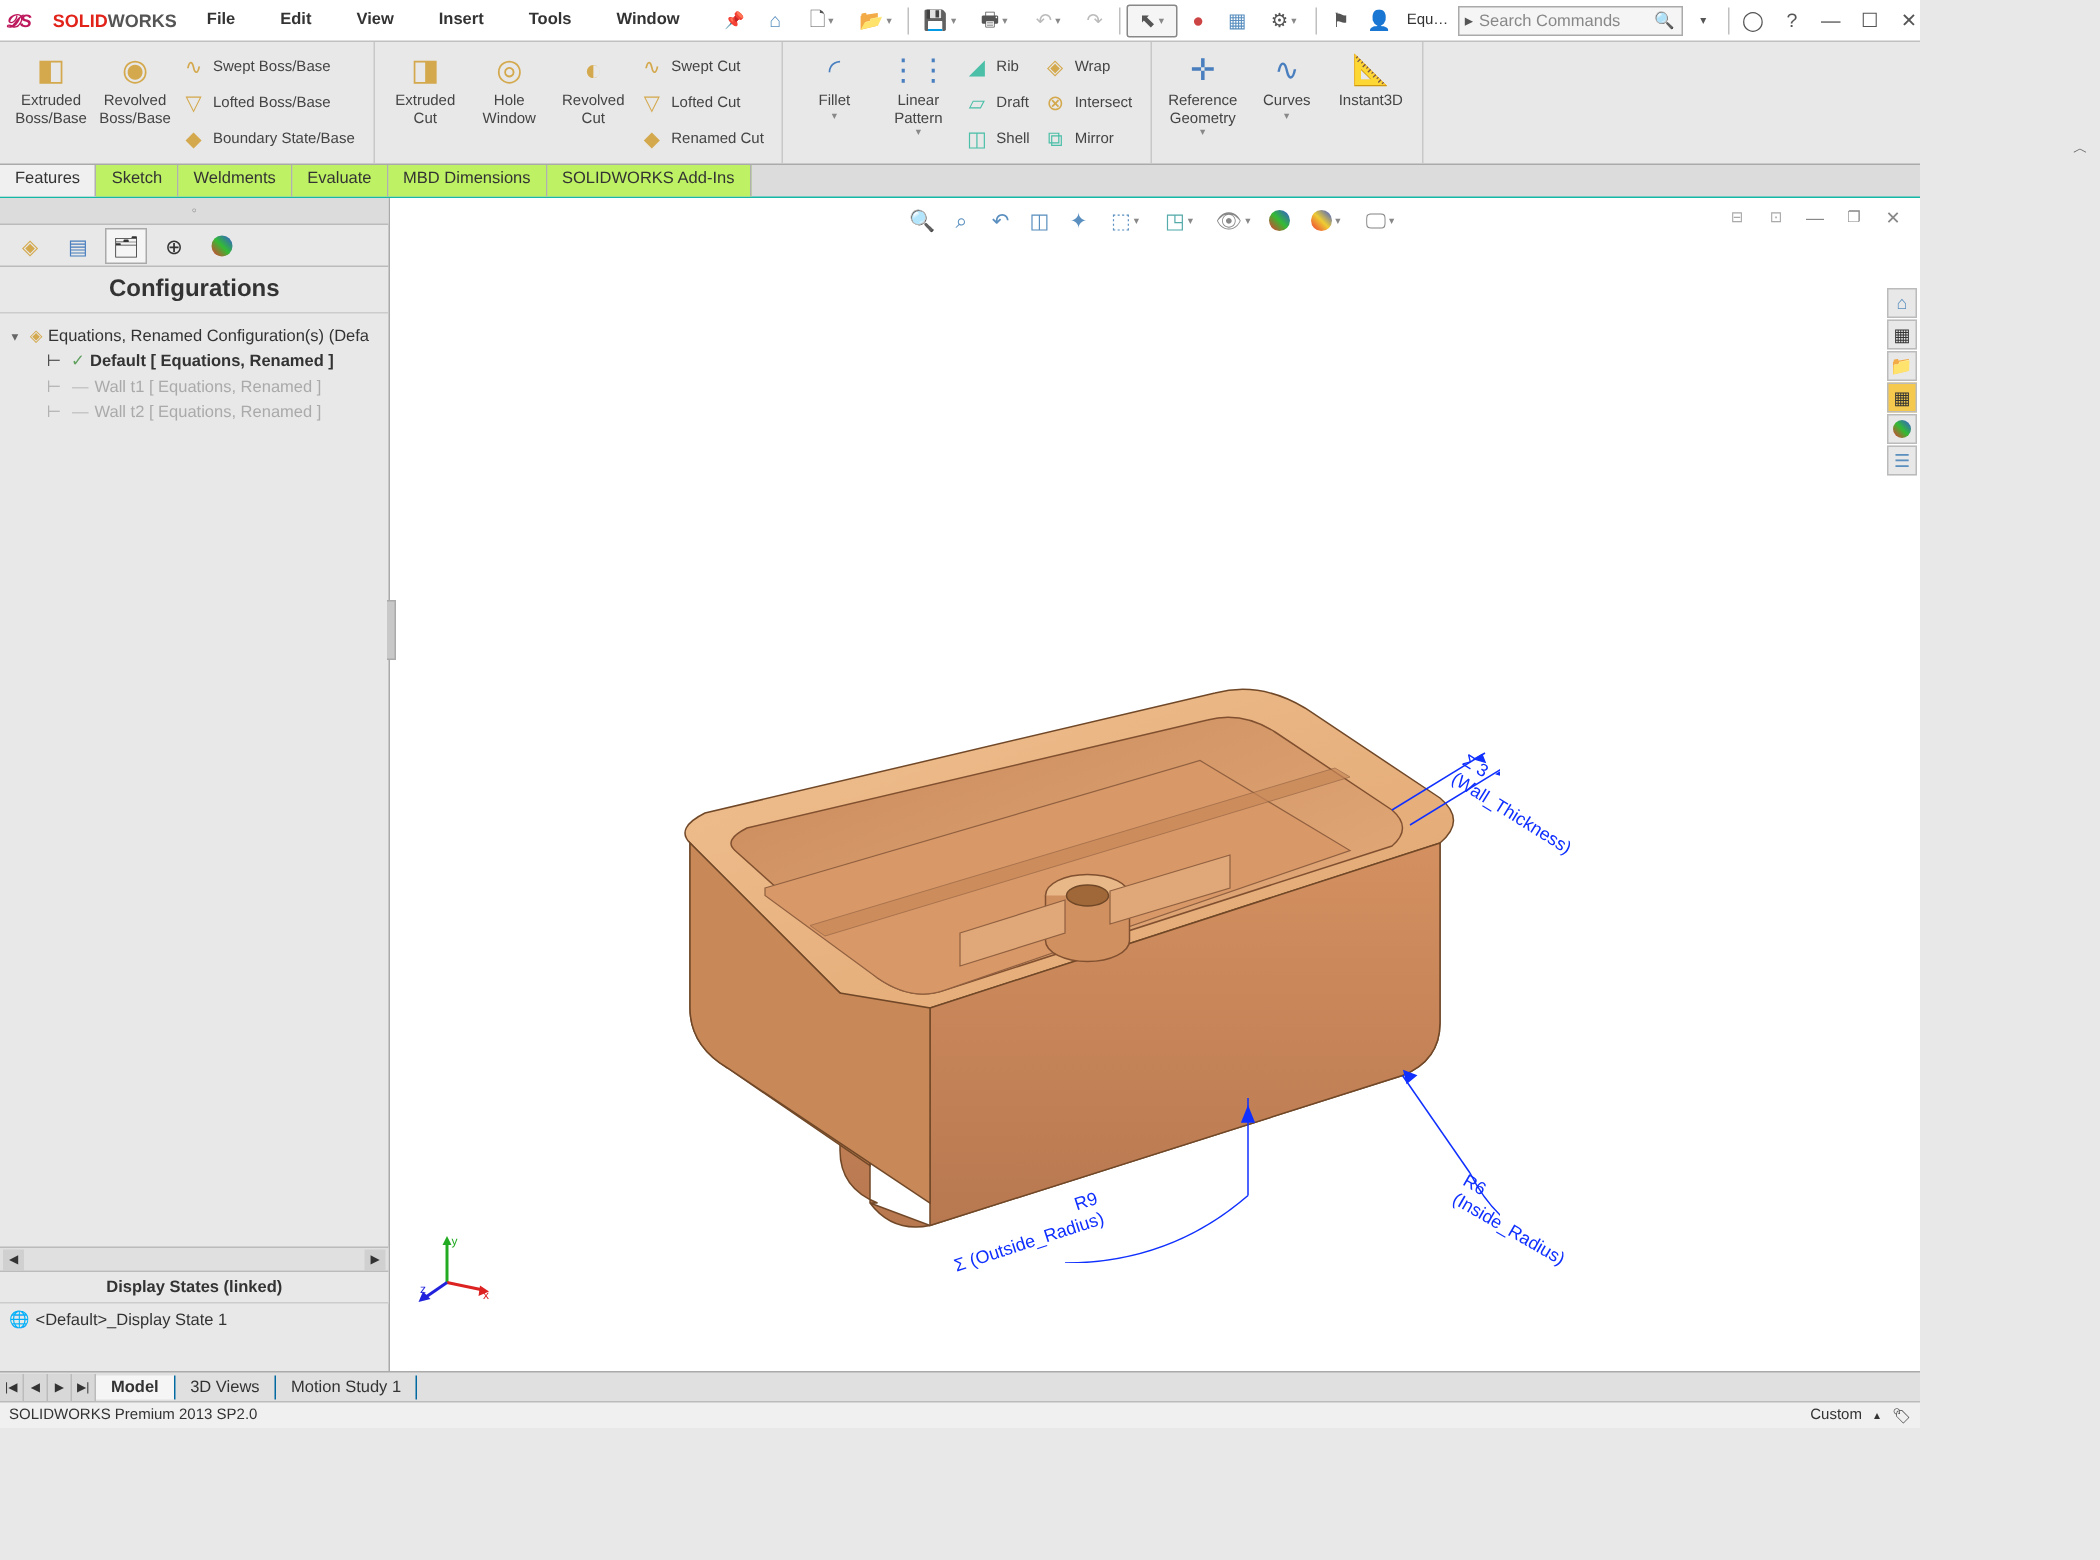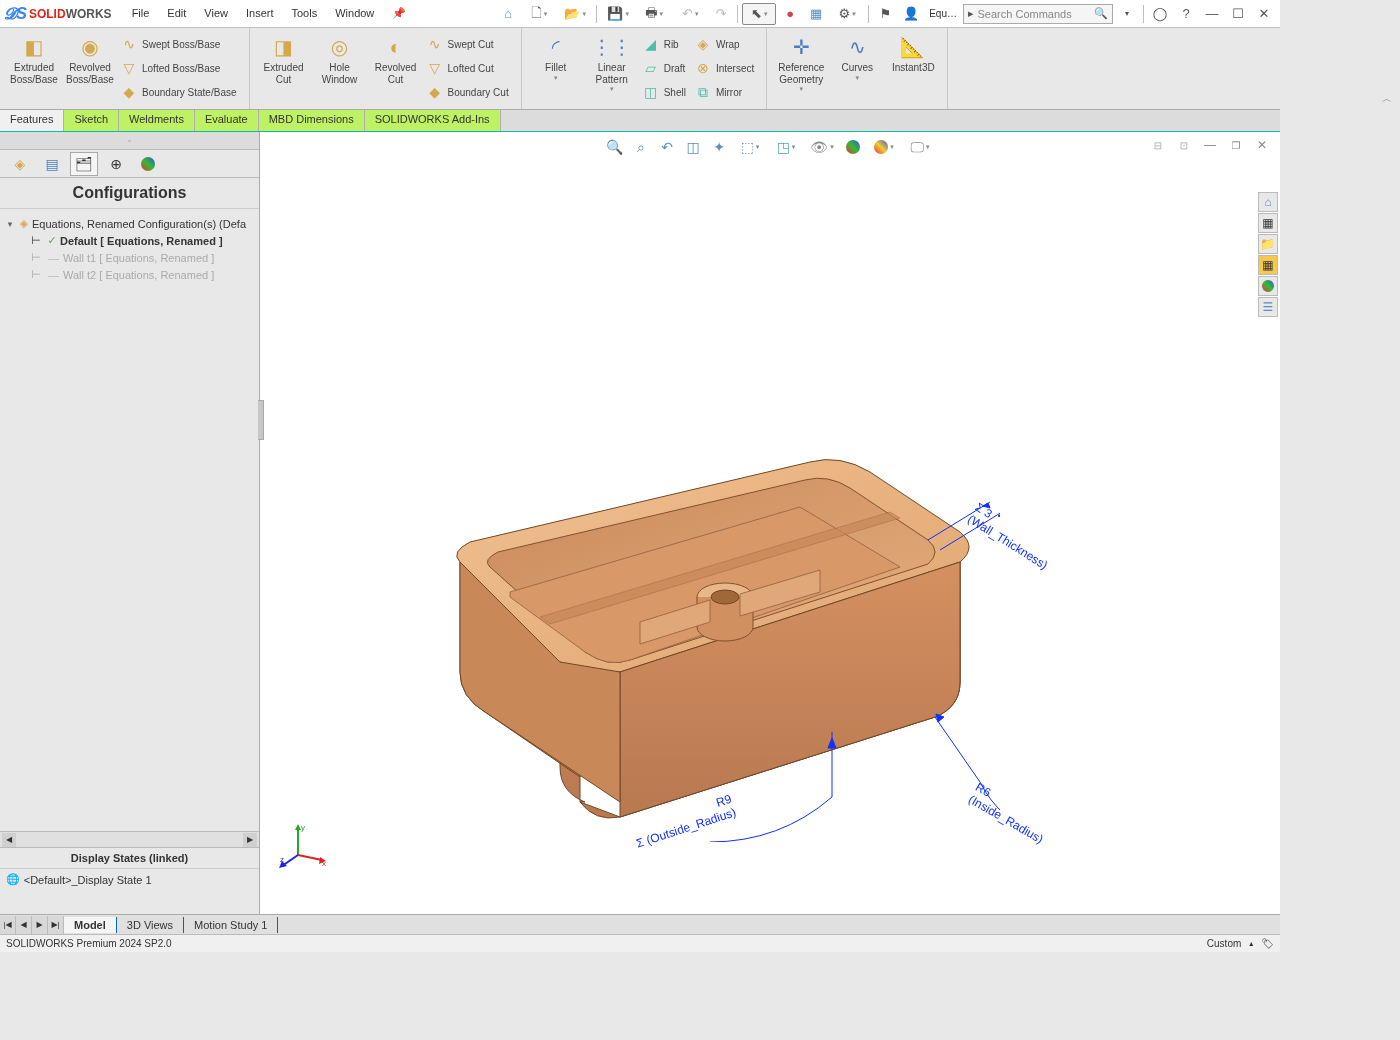--- a/index.html
+++ b/index.html
@@ -1,22 +1,22 @@
 <!DOCTYPE html>
 <html><head>
 <meta charset="utf-8">
 <style>
 * { box-sizing: border-box; margin: 0; padding: 0; font-family: "Segoe UI", Tahoma, sans-serif; }
 body { width: 1280px; height: 952px; background: #e8e8e8; overflow: hidden; font-size: 11px; color: #333; }
 .titlebar { height: 28px; background: #fff; display: flex; align-items: center; padding: 0 4px; border-bottom: 1px solid #c0c0c0; }
 .logo { display: flex; align-items: center; font-weight: bold; font-size: 12px; margin-right: 12px; }
-.logo .ds { color: #3b82f6; font-style: italic; font-size: 16px; margin-right: 2px; }
+.logo .ds { color: #be185d; font-style: italic; font-size: 12px; margin-right: 14px; }
 .logo .sw1 { color: #e2231a; }
 .logo .sw2 { color: #555; }
-.menubar { display: flex; gap: 2px; }
+.menubar { display: flex; gap: 14px; font-weight: bold; }
 .menubar span { padding: 4px 8px; cursor: default; }
 .title-spacer { flex: 1; }
 .tb-quick { display: flex; align-items: center; gap: 2px; }
 .tb-btn { width: 24px; height: 22px; display: flex; align-items: center; justify-content: center; cursor: default; color: #555; font-size: 13px; border-radius: 2px; }
 .tb-btn.drop { width: 34px; position: relative; }
 .tb-btn.drop::after { content: "▾"; font-size: 7px; margin-left: 2px; color: #888; }
 .tb-sep { width: 1px; height: 18px; background: #c0c0c0; margin: 0 2px; }
 .search-box { display: flex; align-items: center; border: 1px solid #aaa; background: #f5f5f5; height: 20px; width: 150px; padding: 0 4px; font-size: 11px; color: #888; }
 .search-box .sicon { margin-right: 4px; font-size: 11px; color: #555; }
 .ribbon { height: 82px; background: #e8e8e8; display: flex; border-bottom: 1px solid #aaa; }
@@ -162,21 +162,21 @@
       <div class="list-btn">
           <div class="ico c-gold">∿</div>
           <span>Swept Cut</span>
         </div>
       <div class="list-btn">
           <div class="ico c-gold">▽</div>
           <span>Lofted Cut</span>
         </div>
       <div class="list-btn">
           <div class="ico c-gold">◆</div>
-          <span>Boundary Cut</span>
+          <span>Renamed Cut</span>
         </div>
     </div>
   </div>
   <div class="ribbon-group">
     <div class="big-btn">
         <div class="ico c-blue">◜</div>
         <span>Fillet</span>
         <span style="font-size:7px;color:#888">▾</span>
       </div>
     <div class="big-btn">
@@ -415,18 +415,18 @@
     <div class="ma">◀</div>
     <div class="ma">▶</div>
     <div class="ma">▶|</div>
   </div>
   <div class="mtab active">Model</div>
   <div class="mtab">3D Views</div>
   <div class="mtab">Motion Study 1</div>
 </div>
 
 <div class="statusbar">
-  <span>SOLIDWORKS Premium 2024 SP2.0</span>
+  <span>SOLIDWORKS Premium 2013 SP2.0</span>
   <div class="spacer"></div>
   <span>Custom</span>
   <span style="margin:0 8px;font-size:8px">▴</span>
   <span>🏷</span>
 </div>
 
 </body></html>

